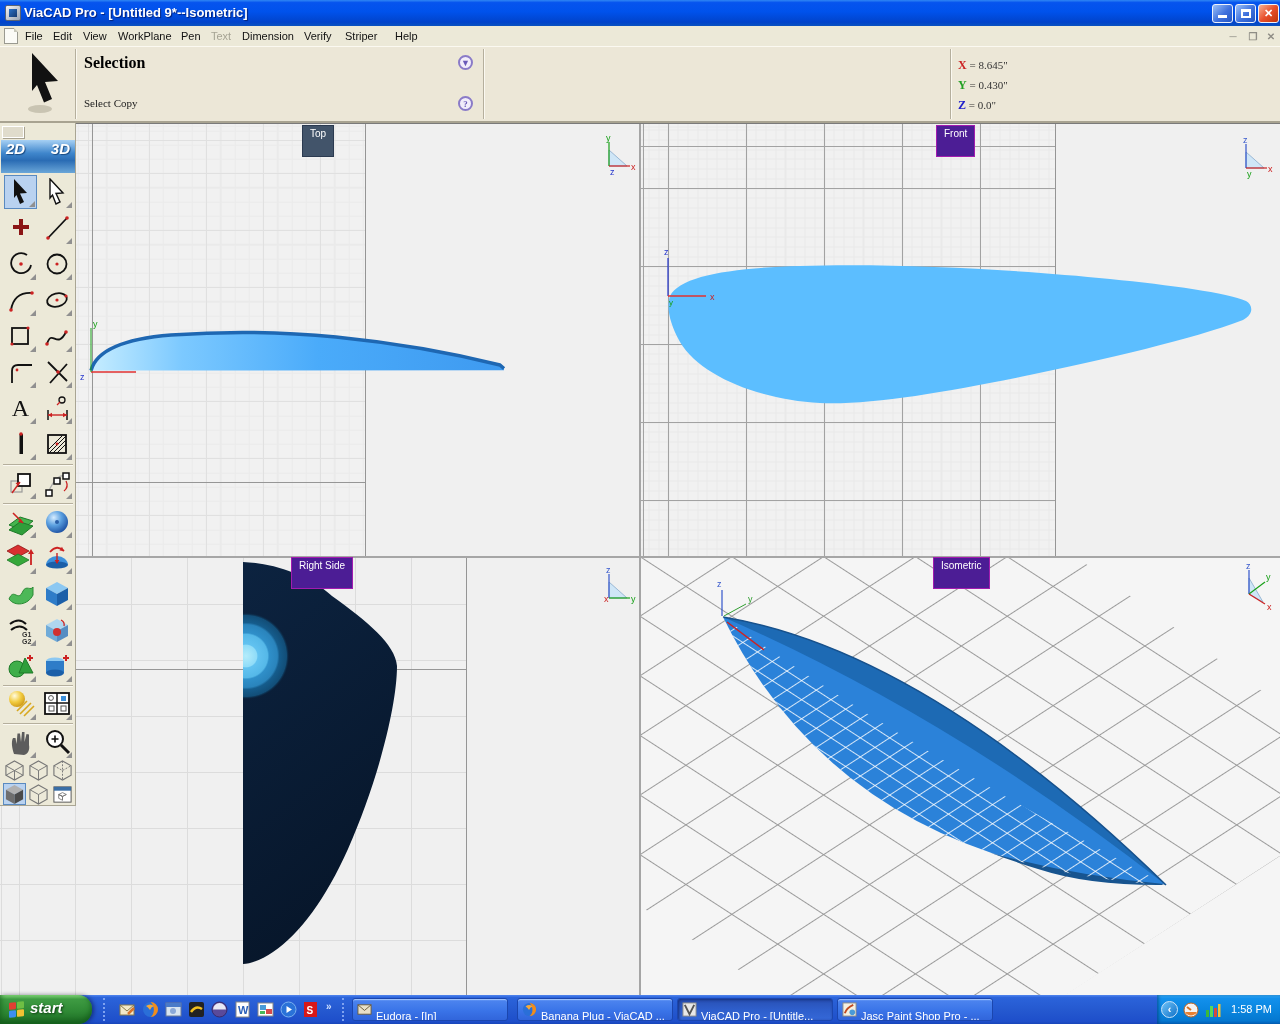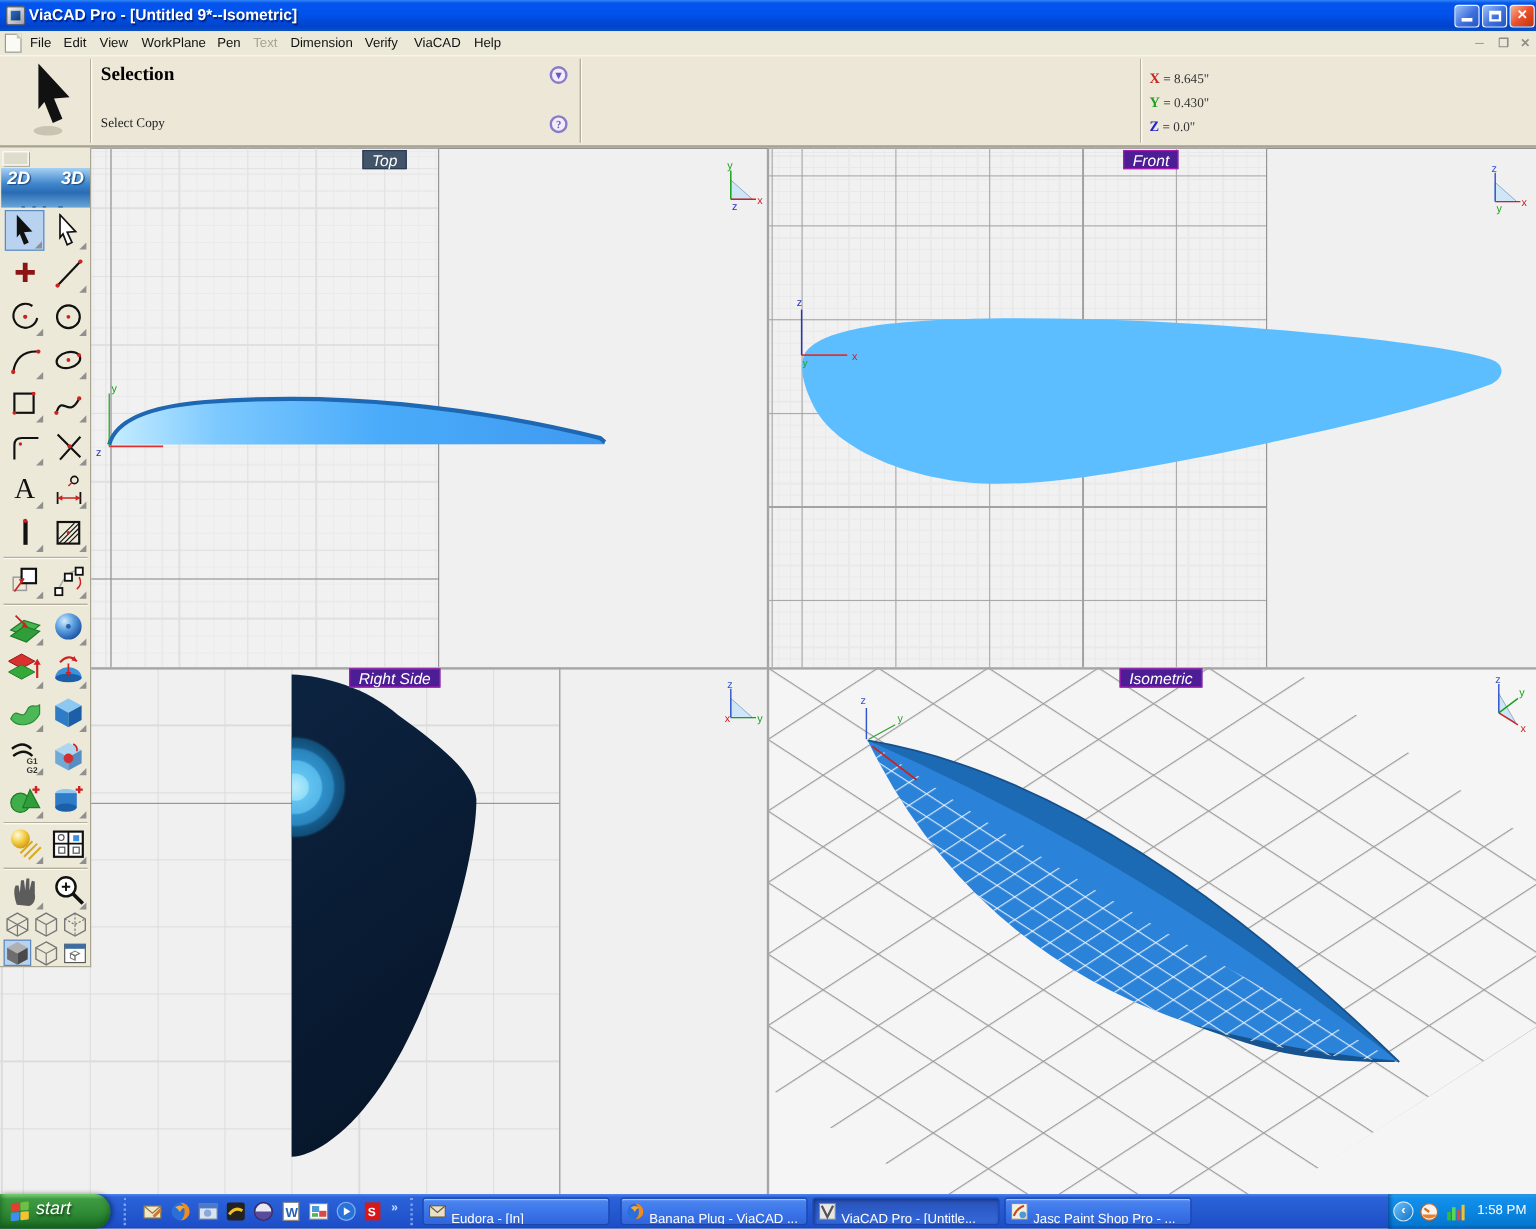--- a/index.html
+++ b/index.html
@@ -39,40 +39,40 @@
 .axisline{position:absolute;background:#969696;}
 #vp2grid{left:640px;top:0;width:416px;height:432px;background-color:#f1f1f1;border-right:1px solid #959595;
 background-image:repeating-linear-gradient(90deg,#a2a2a2 0 1px,transparent 1px 78px),repeating-linear-gradient(0deg,#a2a2a2 0 1px,transparent 1px 78px),repeating-linear-gradient(90deg,#e9e9e9 0 1px,transparent 1px 9.75px),repeating-linear-gradient(0deg,#e9e9e9 0 1px,transparent 1px 9.75px);
 background-position:28px 0,0 23px,8.5px 0,0 3.5px;}
 #vp3grid{left:0;top:432px;width:467px;height:440px;background-color:#f0f0f0;border-right:1px solid #959595;
 background-image:repeating-linear-gradient(90deg,#dcdcdc 0 1px,transparent 1px 56px),repeating-linear-gradient(0deg,#dcdcdc 0 1px,transparent 1px 56px);
 background-position:19px 0,0 1px;}
 #vp4bg{left:640px;top:432px;width:640px;height:440px;background:#f5f5f5;}
 #vdivider{left:639px;top:0;width:2px;height:872px;background:#a5a5a5;}
 #hdivider{left:0;top:432px;width:1280px;height:2px;background:#a6a6a6;}
-.vplabel{height:16px;padding:0 7px;font-size:13px;line-height:15px;color:#fff;white-space:nowrap;font-style:italic;}
+.vplabel{height:32px;padding:0 7px;font-size:10px;line-height:15px;color:#fff;white-space:nowrap;}
 .vplabel.active{background:#42546a;border:1px solid #2b3a50;}
 .vplabel.inactive{background:#4c1d95;border:1px solid #a21caf;}
 .vpsvg{pointer-events:none;}
 
 #palette{left:0;top:123px;width:76px;height:683px;background:#ece9d8;border-right:1px solid #a9a593;border-bottom:1px solid #a9a593;}
 #grip{left:2px;top:3px;width:22px;height:12px;background:#e0dccc;border:1px solid #fff;box-shadow:1px 1px 0 #a8a391;}
 #logo{left:1px;top:17px;width:74px;height:33px;background:linear-gradient(180deg,#a6d0f4 0%,#3f86cc 40%,#2a6cb4 62%,#6aa6d8 100%);overflow:hidden;}
 #logo .l2d3d{position:absolute;left:0;top:0;width:100%;font-size:15px;font-weight:bold;font-style:italic;color:#fff;display:flex;justify-content:space-between;padding:0 5px;text-shadow:1px 1px 1px #1a4a80;}
 #logo .via{position:absolute;left:0;top:13px;width:100%;text-align:center;font-size:19px;font-weight:bold;font-style:italic;letter-spacing:4px;color:#1d55a4;opacity:.85;margin-top:16px;}
 .cell{position:absolute;width:33px;height:34px;display:flex;align-items:center;justify-content:center;}
 .cell.c1{left:4px;}.cell.c2{left:40px;}
 .cell.sel{background:#b9d2f0;border:1px solid #5a8ac0;}
 .fly:after{content:"";position:absolute;right:1px;bottom:1px;border-left:6px solid transparent;border-bottom:6px solid #909090;}
 .scell{position:absolute;width:23px;height:22px;display:flex;align-items:center;justify-content:center;}
 .hrdiv{position:absolute;left:3px;width:70px;height:2px;background:linear-gradient(180deg,#b5af9d 0 1px,#fbf9f1 1px 2px);}
 
 #taskbar{left:0;top:995px;width:1280px;height:29px;background:linear-gradient(180deg,#5186ef 0%,#2b63da 9%,#2458cf 55%,#1e4eca 92%,#1745b8 100%);}
 #startbtn{left:0;top:0;width:92px;height:29px;border-radius:0 14px 14px 0;background:linear-gradient(180deg,#89e07e 0%,#3f9c43 14%,#2f8a35 55%,#1f6f26 100%);box-shadow:inset 0 -3px 6px #135c1a, 2px 0 4px rgba(0,0,30,.45);}
-#startbtn .slabel{position:absolute;left:30px;top:4px;color:#fff;font-size:15px;font-weight:normal;font-style:italic;text-shadow:1px 1px 2px #103f14;text-align:center;}
+#startbtn .slabel{position:absolute;left:30px;top:4px;color:#fff;font-size:15px;font-weight:bold;font-style:italic;text-shadow:1px 1px 2px #103f14;text-align:center;}
 #startflag{left:9px;top:7px;width:15px;height:15px;transform:skewY(-6deg);}
 #startflag i{position:absolute;width:7px;height:7px;border-radius:1px;}
 .qsep{top:3px;width:3px;height:23px;border-left:2px dotted #7ea2f0;}
 .qlicon{top:6px;width:17px;height:17px;}
 #qloverflow{top:6px;color:#cfe0ff;font-size:10px;font-weight:bold;}
 .task{top:3px;width:156px;height:23px;border-radius:3px;border:1px solid #1b46ae;background:linear-gradient(180deg,#71a1f8 0%,#4a82ee 12%,#3a74e8 55%,#3165db 100%);color:#fff;font-size:11px;display:flex;align-items:center;gap:4px;padding:0 4px;overflow:hidden;box-shadow:inset 0 1px 0 #9cc0fb;}
 .task.pressed{background:linear-gradient(180deg,#2850b4 0%,#2e5ecb 50%,#3568d8 100%);box-shadow:inset 1px 1px 3px #16307e;}
 .task .tlabel{white-space:nowrap;overflow:hidden;margin-top:13px;}
 #tray{left:1157px;top:0;width:123px;height:29px;background:linear-gradient(180deg,#35aaf6 0%,#1290ec 12%,#0a86e0 50%,#0578d0 88%,#0467c2 100%);box-shadow:inset 2px 0 3px rgba(0,30,80,.4);}
 #tray-time{right:8px;top:8px;color:#fff;font-size:11px;}
@@ -98,21 +98,21 @@
 <div class="abs" id="menubar">
   <div class="abs" id="doc-icon"></div>
   <div class="abs menuitem" style="left:25px">File</div>
   <div class="abs menuitem" style="left:53px">Edit</div>
   <div class="abs menuitem" style="left:83px">View</div>
   <div class="abs menuitem" style="left:118px">WorkPlane</div>
   <div class="abs menuitem" style="left:181px">Pen</div>
   <div class="abs menuitem disabled" style="left:211px">Text</div>
   <div class="abs menuitem" style="left:242px">Dimension</div>
   <div class="abs menuitem" style="left:304px">Verify</div>
-  <div class="abs menuitem" style="left:345px">ViaCAD</div>
+  <div class="abs menuitem" style="left:345px">Striper</div>
   <div class="abs menuitem" style="left:395px">Help</div>
   <div class="abs mdi-ctl" style="left:1225px">─</div>
   <div class="abs mdi-ctl" style="left:1245px">❐</div>
   <div class="abs mdi-ctl" style="left:1263px">✕</div>
 </div>
 
 <div class="abs" id="toolopts">
   <svg class="abs" style="left:24px;top:4px" width="44" height="66" viewBox="0 0 44 66">
     <path d="M8,2 L34,30 L21,31 L28,48 L20,51.5 L13,34 L8,40 Z" fill="#111"></path>
     <ellipse cx="16" cy="58" rx="12" ry="4" fill="#c9c4b2"></ellipse>

